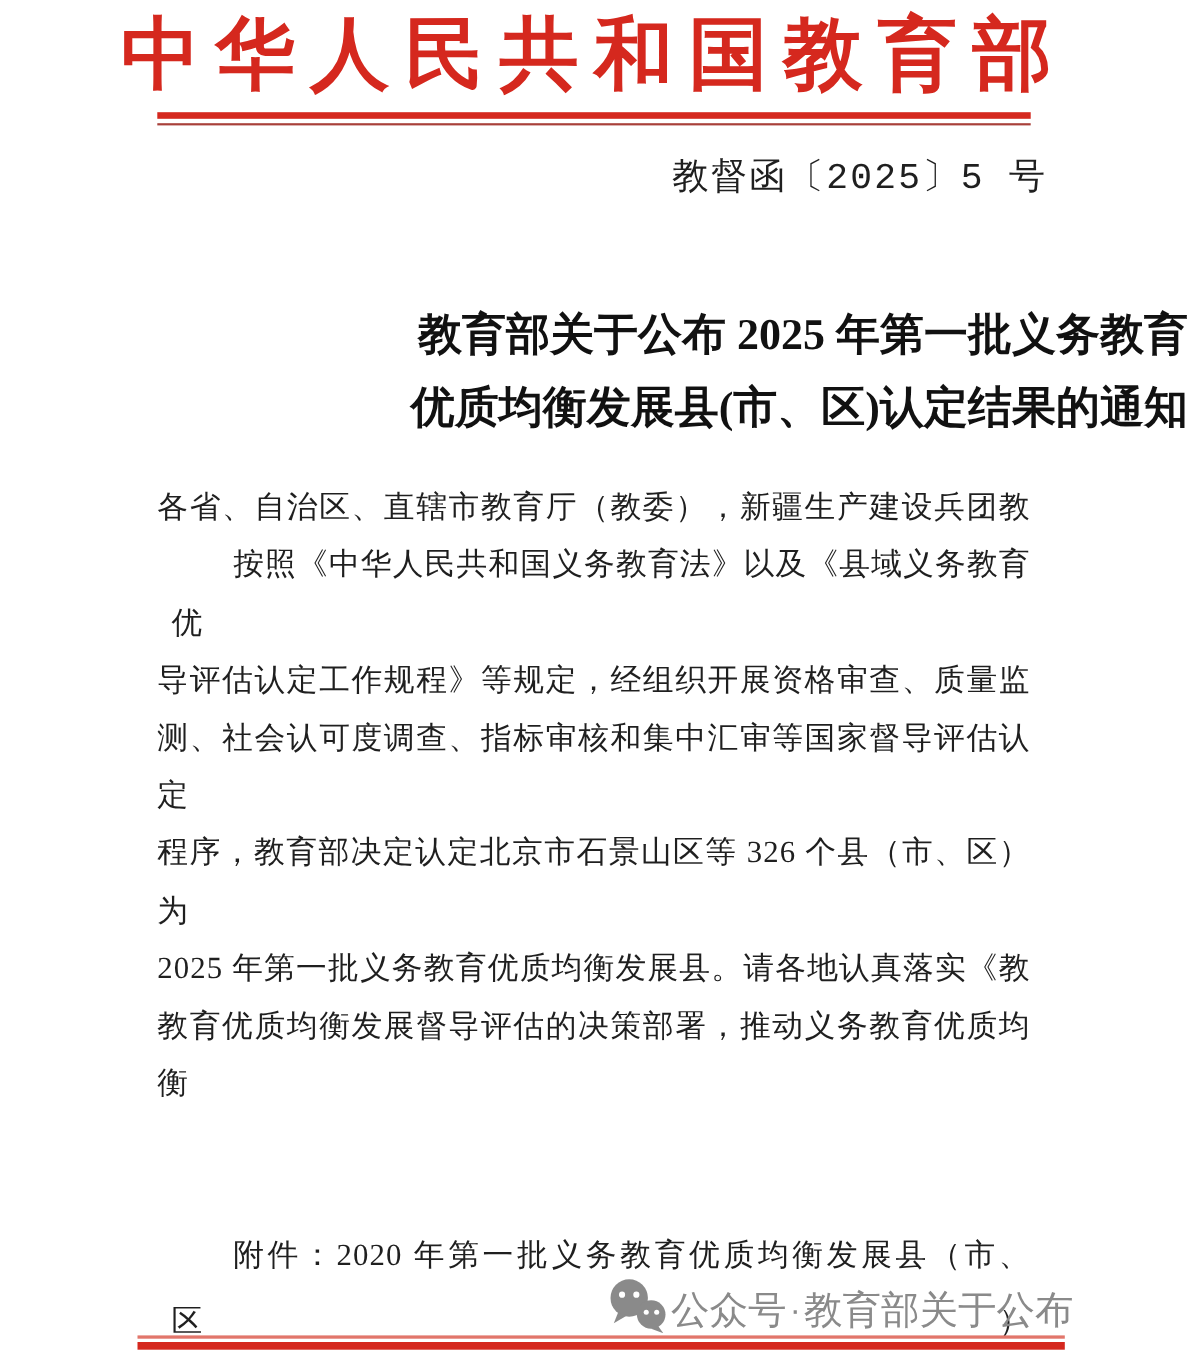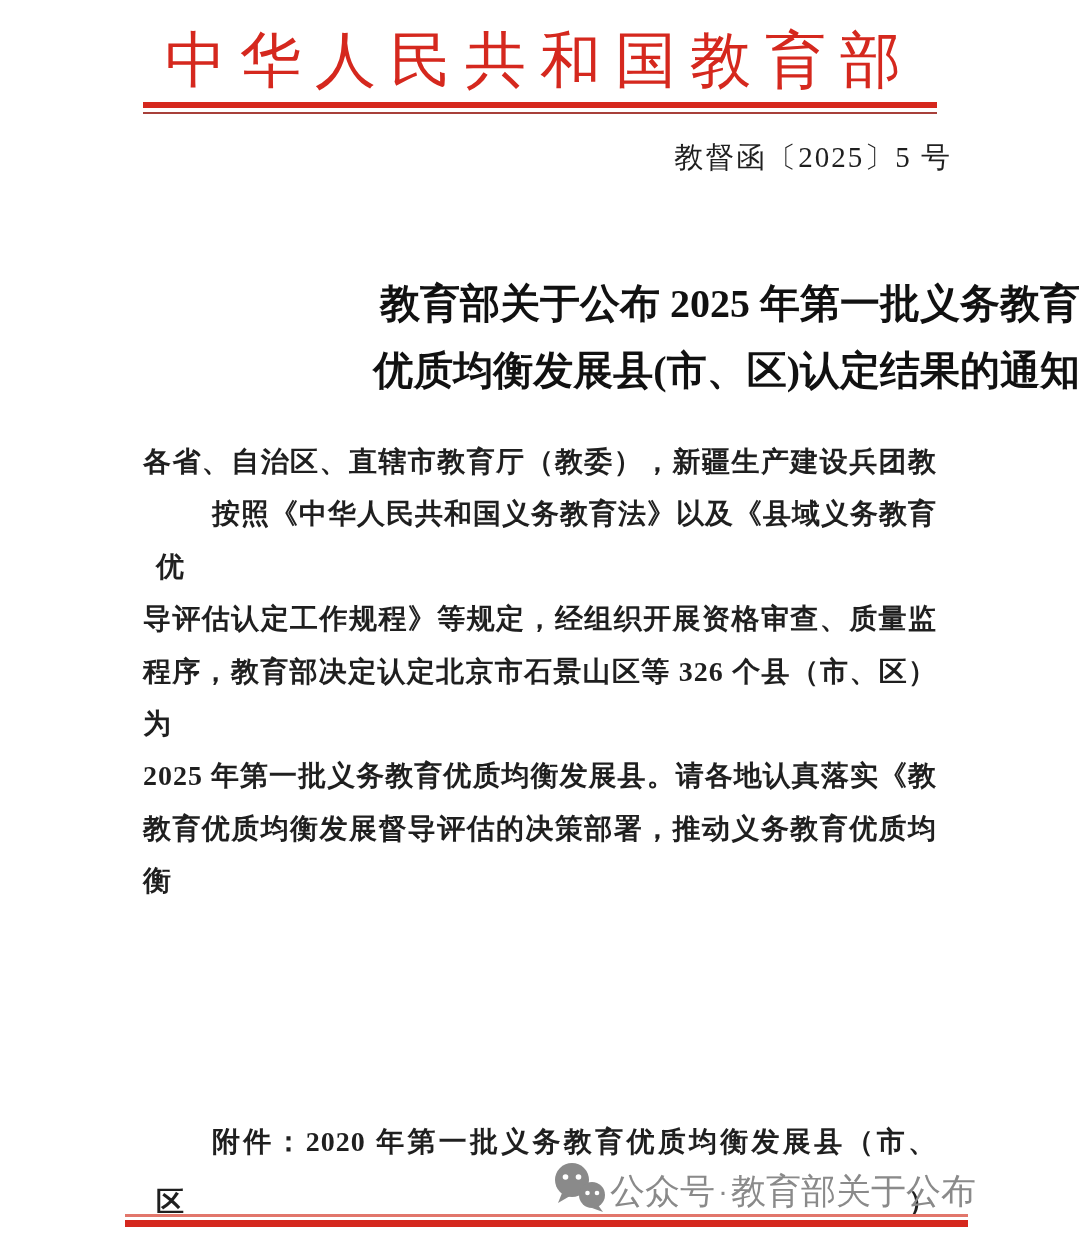--- a/index.html
+++ b/index.html
@@ -11,54 +11,54 @@
   }
   html,body{margin:0;padding:0;background:#ffffff;}
   .page{
     position:relative;
     width:1080px;height:1241px;
     background:#ffffff;
     overflow:hidden;
     font-family:"Liberation Serif","DejaVu Serif",serif;
   }
   .ministry-header{
-    position:absolute;top:20px;left:0;right:0;
+    position:absolute;top:2px;left:0;right:0;
     text-align:center;
-    font-size:61px;
-    font-weight:normal;
+    font-size:72px;
+    font-weight:bold;
     letter-spacing:14px;
     color:var(--accent-red);
     white-space:nowrap;
   }
   .rule{position:absolute;}
   .rule-top-thick{left:143px;width:794px;top:102px;height:6px;background:var(--accent-red);}
   .rule-top-thin{left:143px;width:794px;top:112px;height:2px;background:var(--rule-dark-red);}
   .doc-number{
     position:absolute;top:138px;right:128px;
-    font-size:29px;color:var(--ink);
+    font-size:33px;color:var(--ink);
     letter-spacing:2px;
+    font-family:Liberation Mono, monospace;
   }
   .notice-title{
     position:absolute;top:270px;left:0;right:0;
     text-align:right;
     font-weight:bold;
     font-size:40px;
     line-height:67px;
     color:#111;
   }
   .content{
     position:absolute;left:143px;top:436px;width:794px;
   }
   .line{
     font-size:28px;
     line-height:52.4px;
     color:var(--ink);
     text-align:justify;
     letter-spacing:1px;
-    font-weight:bold;
   }
   .line.fill{text-align-last:justify;}
   .line.indent{text-indent:56px;margin-left:13px;}
   .attachment{
     position:absolute;left:143px;top:1112px;width:794px;
   }
   .attachment .line{line-height:60px;}
   .line.indent-wide{padding-left:152px;}
   .watermark{
     position:absolute;top:1162px;right:104px;
@@ -86,20 +86,21 @@
 
   <div class="notice-title">
     <div>教育部关于公布 2025 年第一批义务教育</div>
     <div>优质均衡发展县(市、区)认定结果的通知</div>
   </div>
 
   <div class="content">
     <div class="line fill">各省、自治区、直辖市教育厅（教委），新疆生产建设兵团教</div>
     <div class="line fill indent">按照《中华人民共和国义务教育法》以及《县域义务教育优</div>
     <div class="line fill">导评估认定工作规程》等规定，经组织开展资格审查、质量监</div>
+    <div class="line fill">测、社会认可度调查、指标审核和集中汇审等国家督导评估认定</div>
     <div class="line fill">程序，教育部决定认定北京市石景山区等 326 个县（市、区）为</div>
     <div class="line fill">2025 年第一批义务教育优质均衡发展县。请各地认真落实《教</div>
     <div class="line fill">教育优质均衡发展督导评估的决策部署，推动义务教育优质均衡</div>
 
   </div>
 
   <div class="attachment">
     <div class="line fill indent">附件：2020 年第一批义务教育优质均衡发展县（市、区）</div>
     <div class="line indent-wide">名单</div>
   </div>

